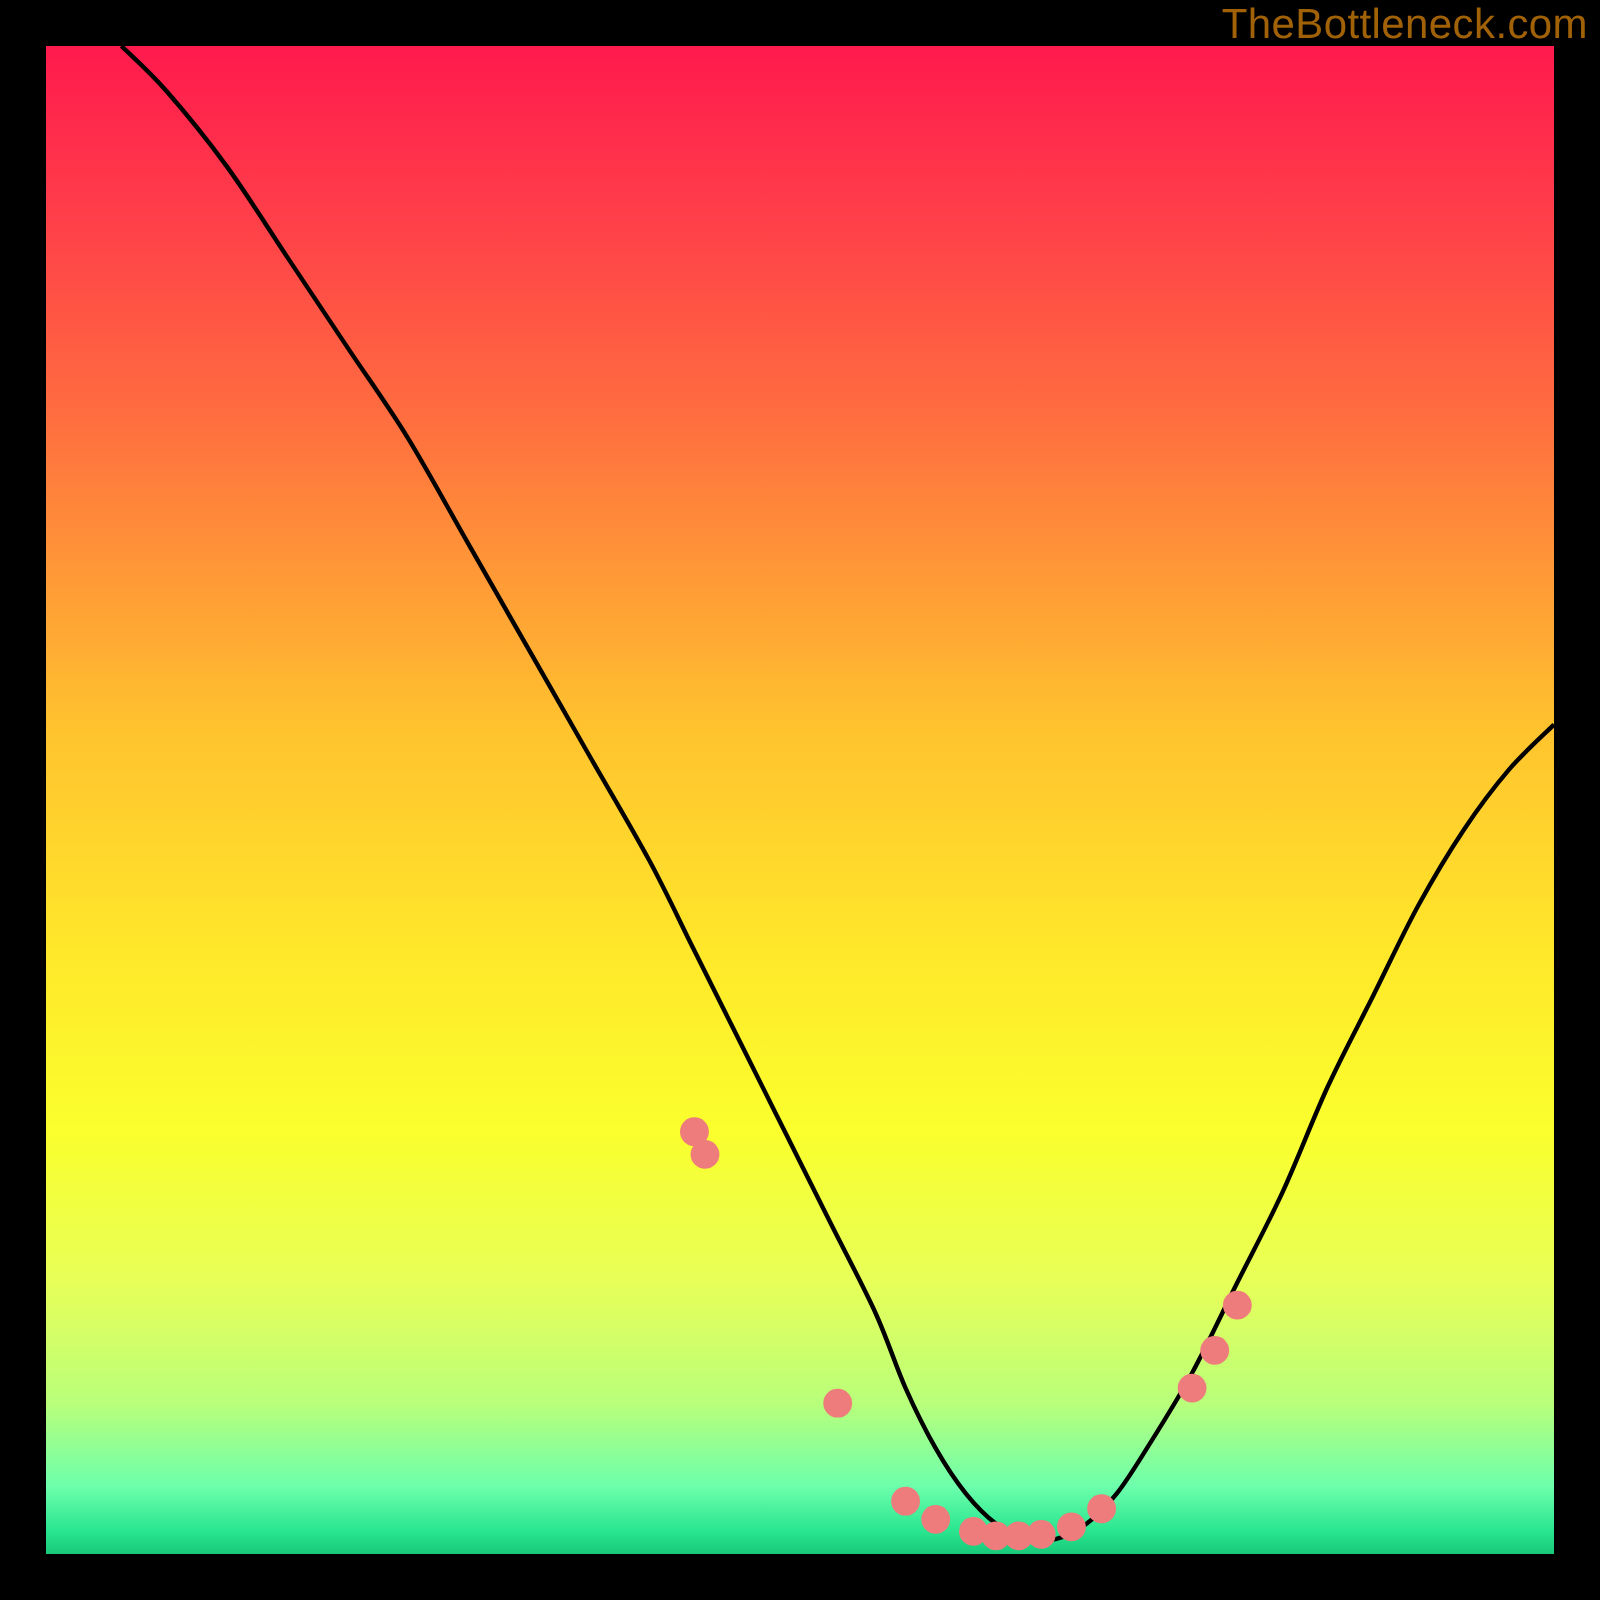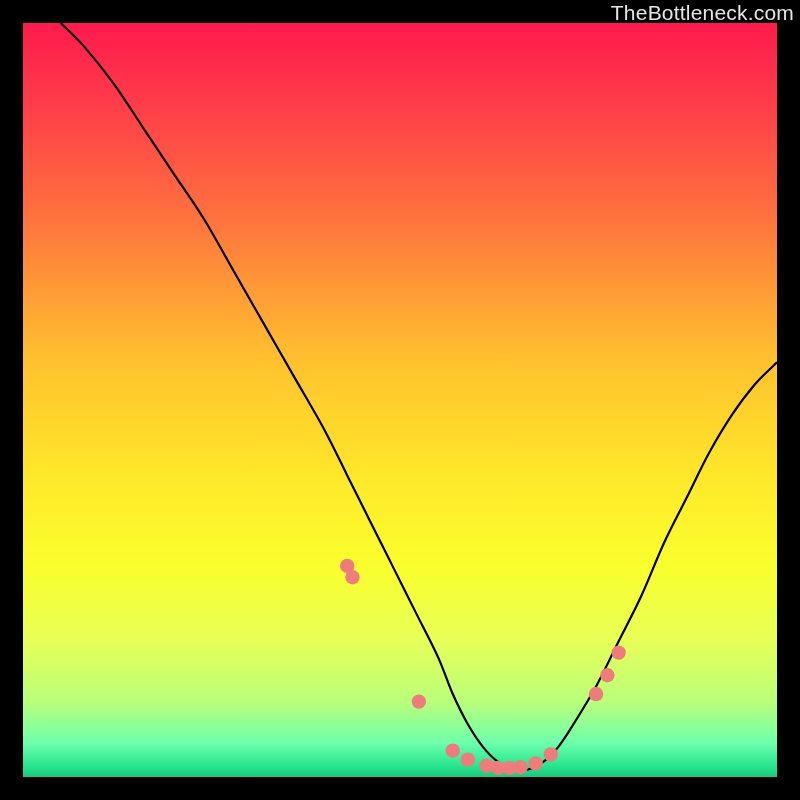--- a/index.html
+++ b/index.html
@@ -23,21 +23,21 @@
     position: absolute;
     left: 0;
     top: 0;
     width: 754px;
     height: 754px;
   }
   .watermark {
     position: absolute;
     top: 1px;
     right: 6px;
-    color: #e5e5e5;
+    color: #a16207;
     font-size: 21px;
     font-weight: 500;
     letter-spacing: 0.2px;
   }
 </style>
 </head>
 <body>
 
 <div class="frame">
   <svg class="plot" viewBox="0 0 754 754" preserveAspectRatio="none">

